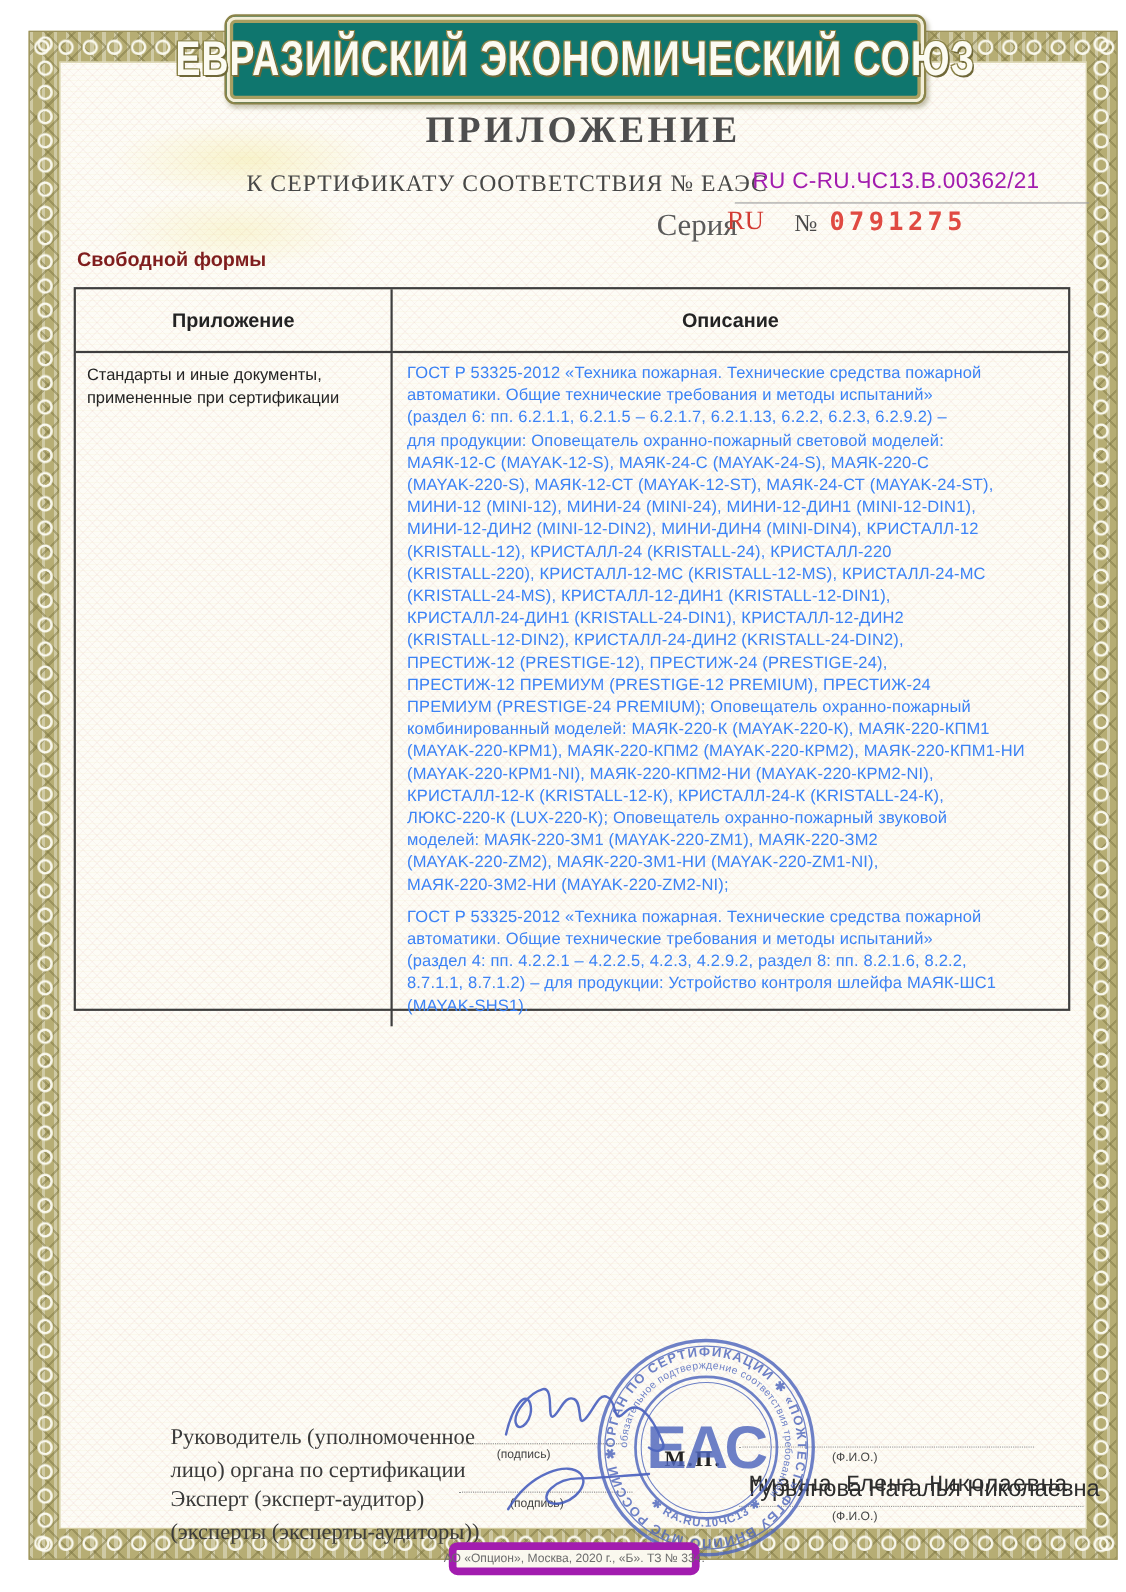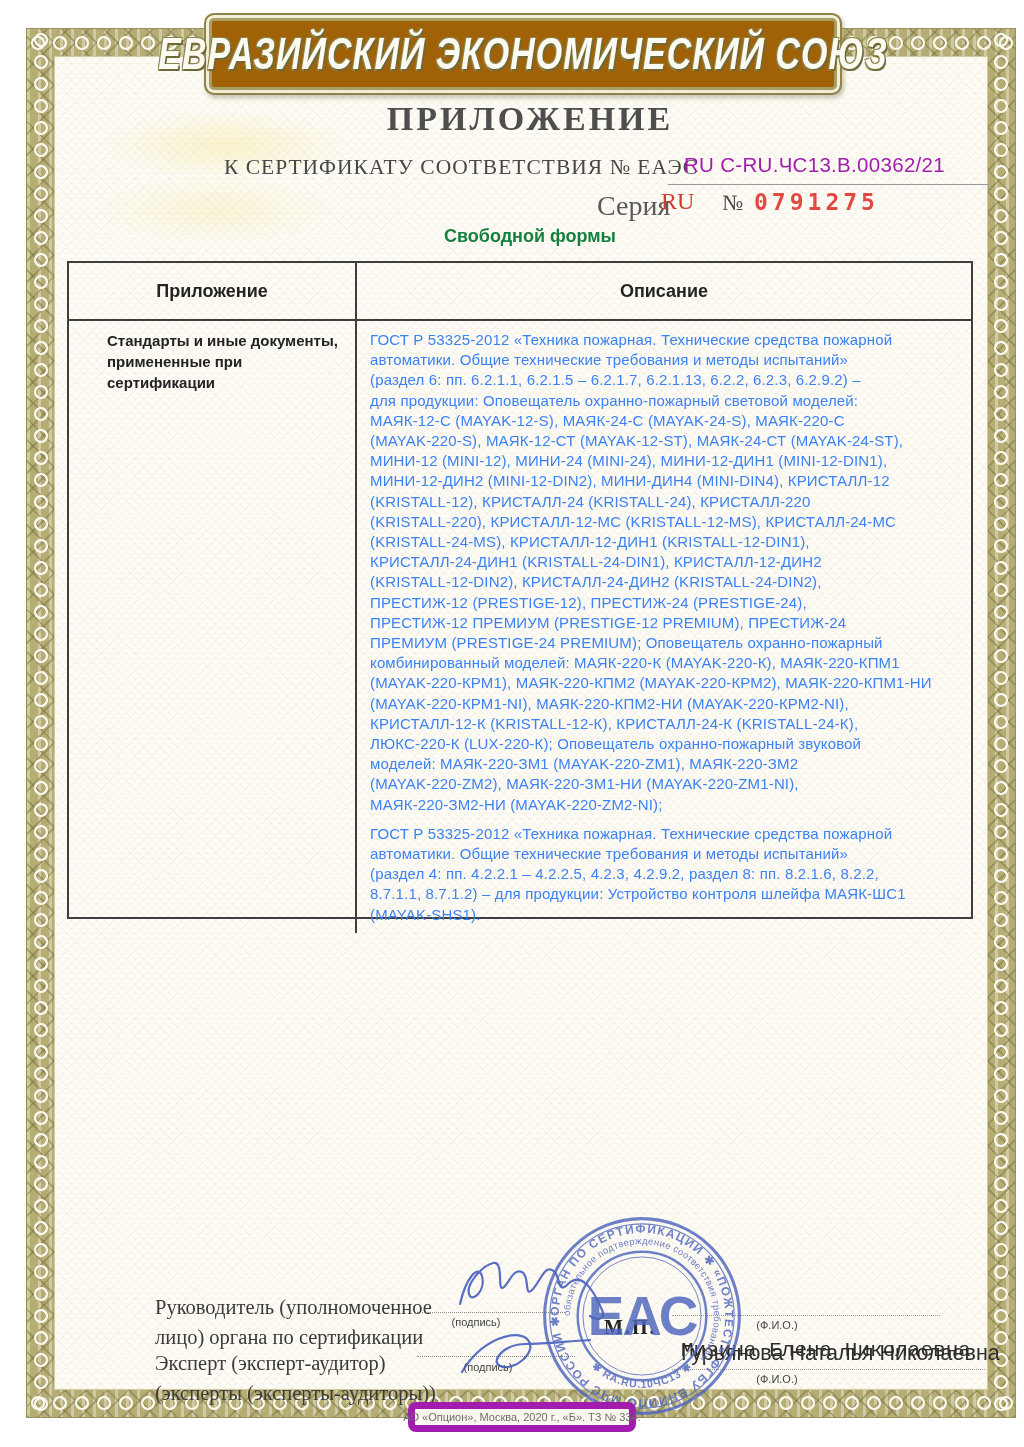--- a/index.html
+++ b/index.html
@@ -37,23 +37,23 @@
   }
   .blob { position:absolute; pointer-events:none; }
   .blob1 { left:100px; top:110px; width:250px; height:70px;
     background:radial-gradient(ellipse at center, rgba(240,229,140,.4), transparent 70%); }
   .blob2 { left:95px;  top:175px; width:240px; height:70px;
     background:radial-gradient(ellipse at center, rgba(240,229,140,.3), transparent 70%); }
 
   
   .banner {
     position:absolute; left:204px; top:13px; width:634px; height:78px;
-    background:#a16207; border:2px solid #8c8449; border-radius:10px;
+    background:#0f766e; border:2px solid #8c8449; border-radius:10px;
     box-shadow: inset 0 0 0 3px #f2eed8, inset 0 0 0 6px #a79f61, 2px 3px 4px rgba(100,95,50,.35);
-    display:flex; align-items:center; justify-content:center;font-style:italic;
+    display:flex; align-items:center; justify-content:center;
   }
   .banner-text {
     font-weight:bold; font-size:34px; letter-spacing:1px; color:#fcfbf2;
     transform:scaleY(1.3); white-space:nowrap;
     text-shadow: 1.5px 1.5px 0 #6f6838, -1px -1px 0 #8c8449, 1px -1px 0 #8c8449, -1px 1px 0 #8c8449;
   }
 
   
   .doc-title {
     position:absolute; left:70px; top:100px; width:920px; text-align:center;
@@ -73,40 +73,39 @@
   .series-label  { position:absolute; left:597px; top:190px;
     font-family:"Liberation Serif", serif; font-size:28px; color:#5a5a5a; }
   .series-value  { position:absolute; left:661px; top:188px;
     font-family:"Liberation Serif", serif; font-weight:normal; font-size:24px; color:#d23b33; }
   .number-sign   { position:absolute; left:722px; top:190px;
     font-family:"Liberation Serif", serif; font-size:22px; color:#4a4a4a; }
   .blank-number  { position:absolute; left:754px; top:189px;
     font-family:"DejaVu Sans Mono", monospace; font-weight:bold; font-size:23px;
     letter-spacing:4px; color:#e04a42; }
   .form-type {
-    position:absolute; left:70px; top:226px; width:920px; text-align:center;
-    font-weight:bold; font-size:18px; color:#15803d;
+    position:absolute; left:70px; top:226px; width:920px; text-align:left;
+    font-weight:bold; font-size:18px; color:#7f1d1d;
   }
 
   
   .cert-table {
     position:absolute; left:67px; top:261px; width:906px; height:658px;
     border:2px solid #3e3e3e;
     display:grid; grid-template-columns:288px 1fr; grid-template-rows:58px 1fr;
     box-sizing:border-box;
   }
   .th { display:flex; align-items:center; justify-content:center;
     font-weight:bold; font-size:18px; color:#232323;
     border-bottom:2px solid #3e3e3e; }
   .th-left { border-right:2px solid #3e3e3e; }
   .td-left {
     border-right:2px solid #3e3e3e; padding:9px 10px;
-    font-weight:bold; font-size:15px; line-height:21px; color:#232323;
+    font-weight:normal; font-size:15px; line-height:21px; color:#232323;
     white-space:pre-line;
-    margin-left:28px;
   }
   .td-right { padding:9px 12px 8px 13px; font-size:15px; letter-spacing:.15px;
     line-height:20.2px; color:#3b82f6; }
   .para { white-space:pre-line; }
   .para + .para { margin-top:9px; }
 
   
   .sig-label {
     position:absolute; font-family:"Liberation Serif", serif;
     font-size:20.5px; line-height:30px; color:#3a3a3a; white-space:pre-line;

